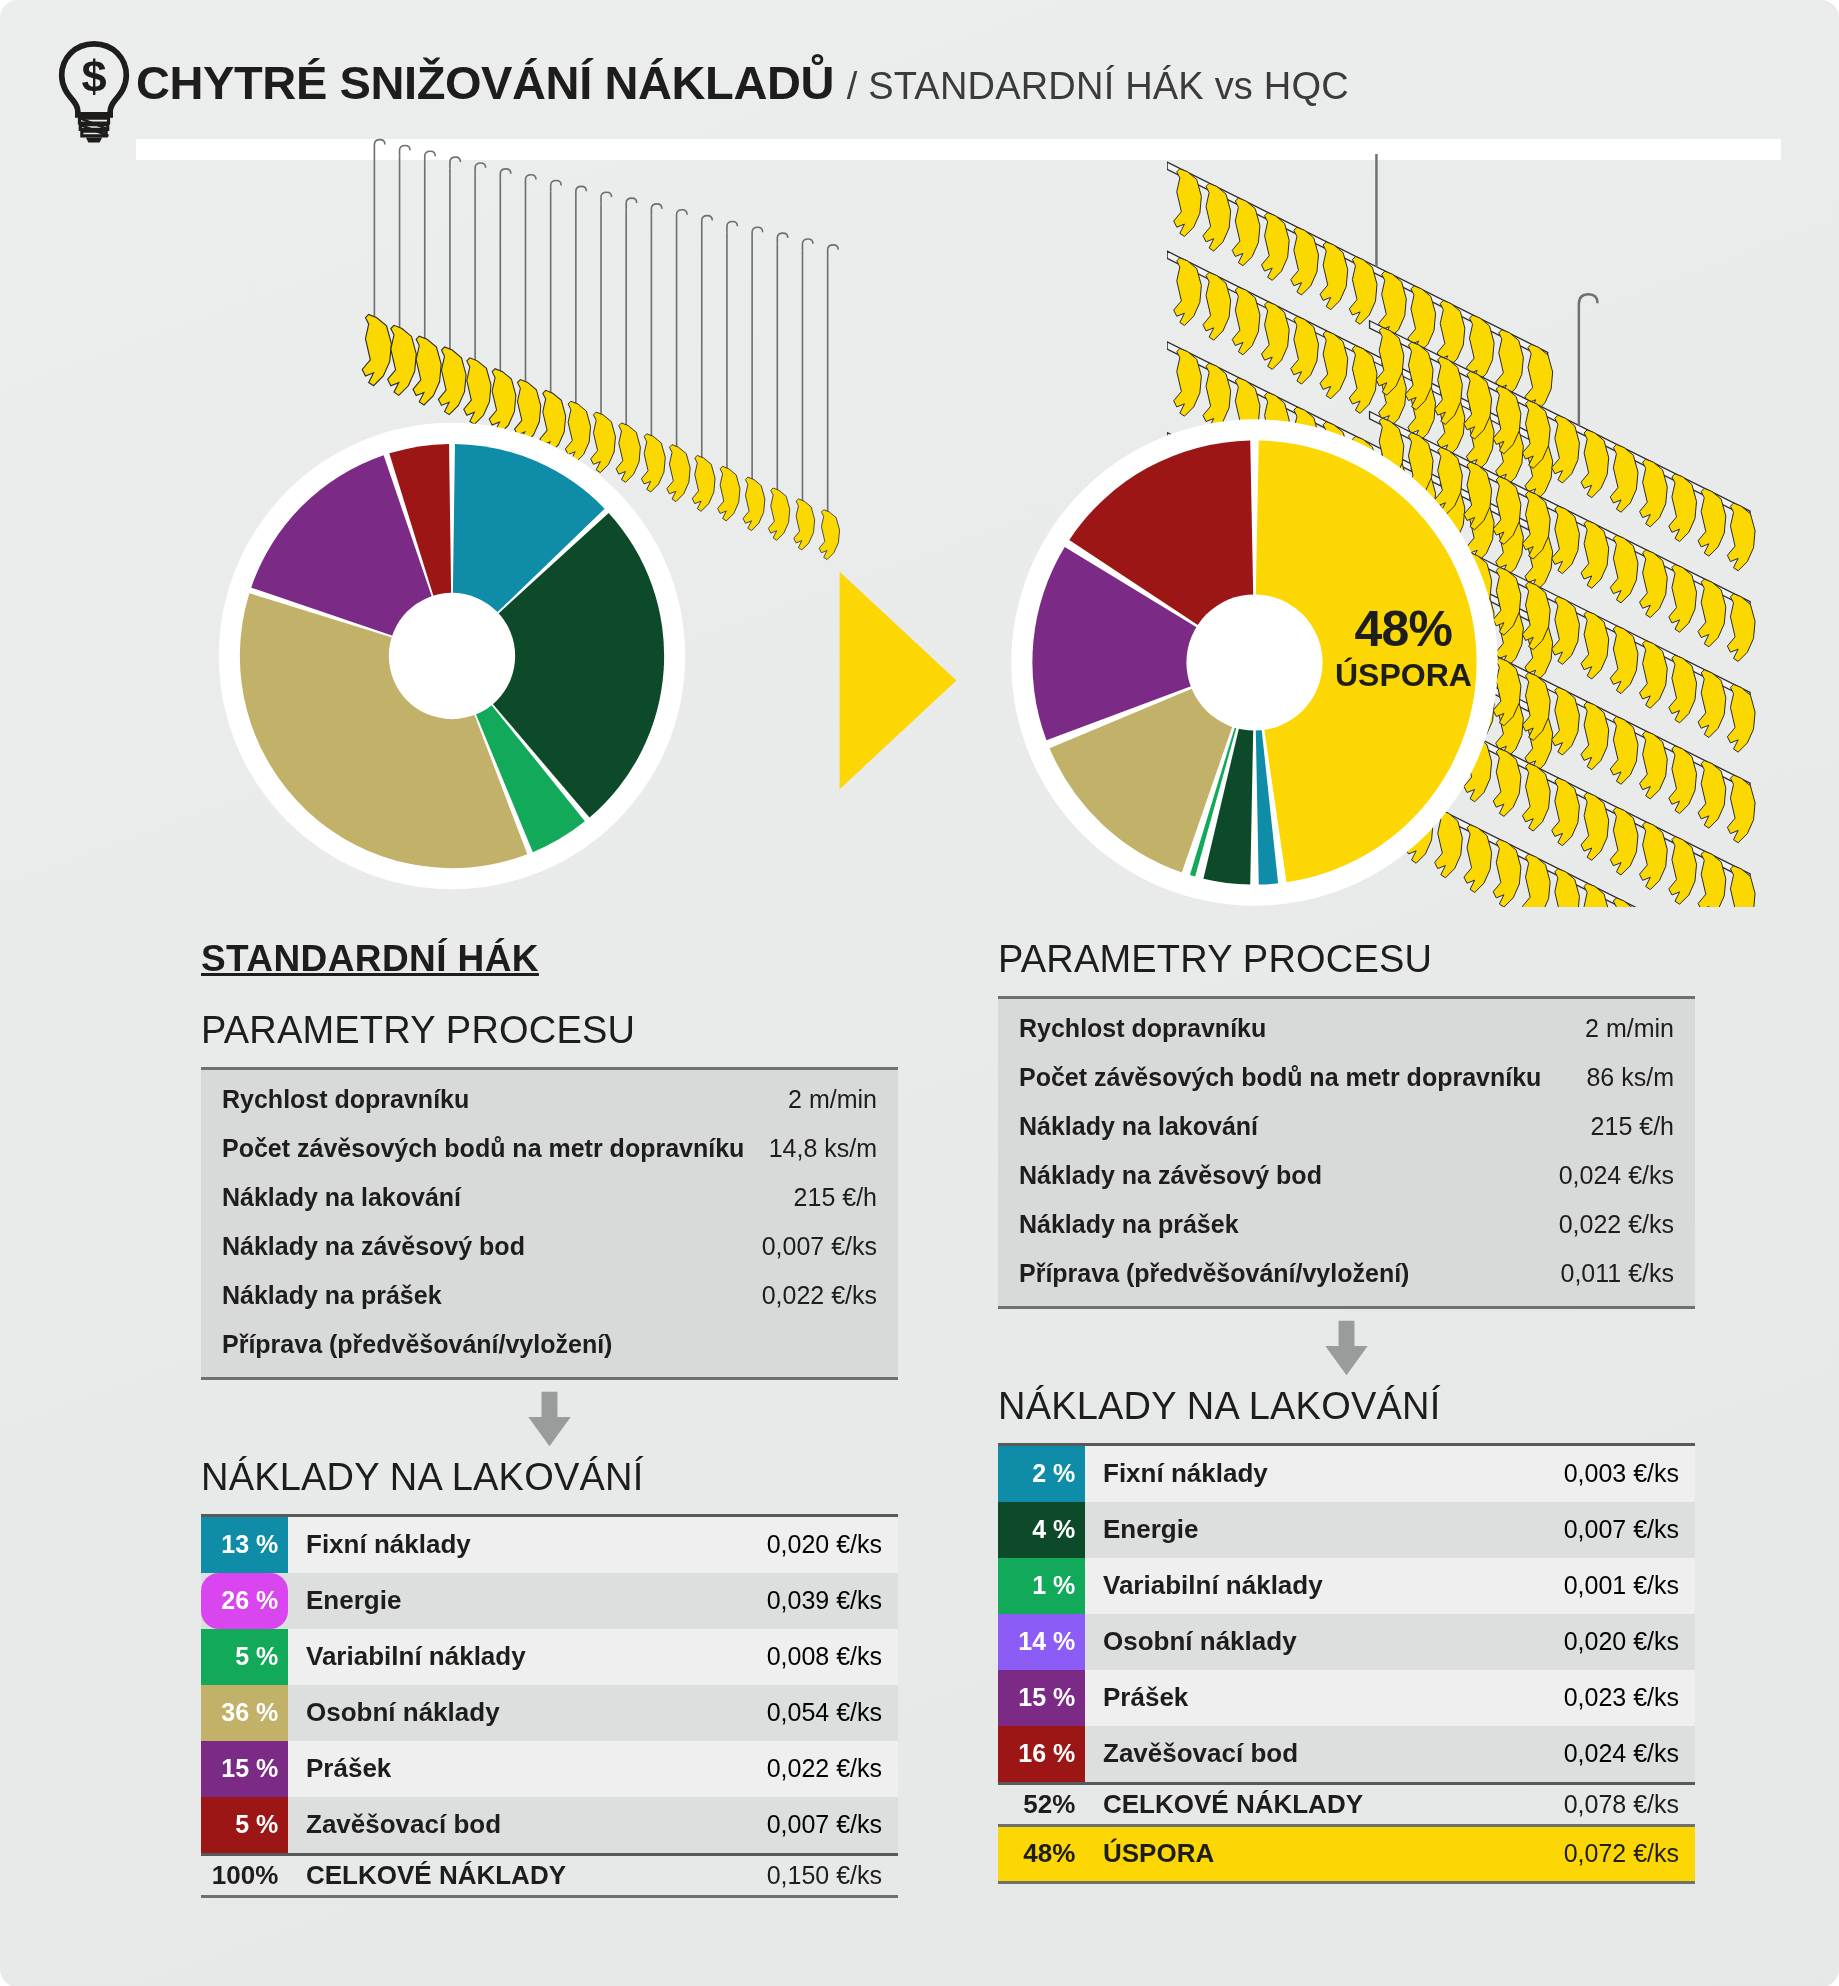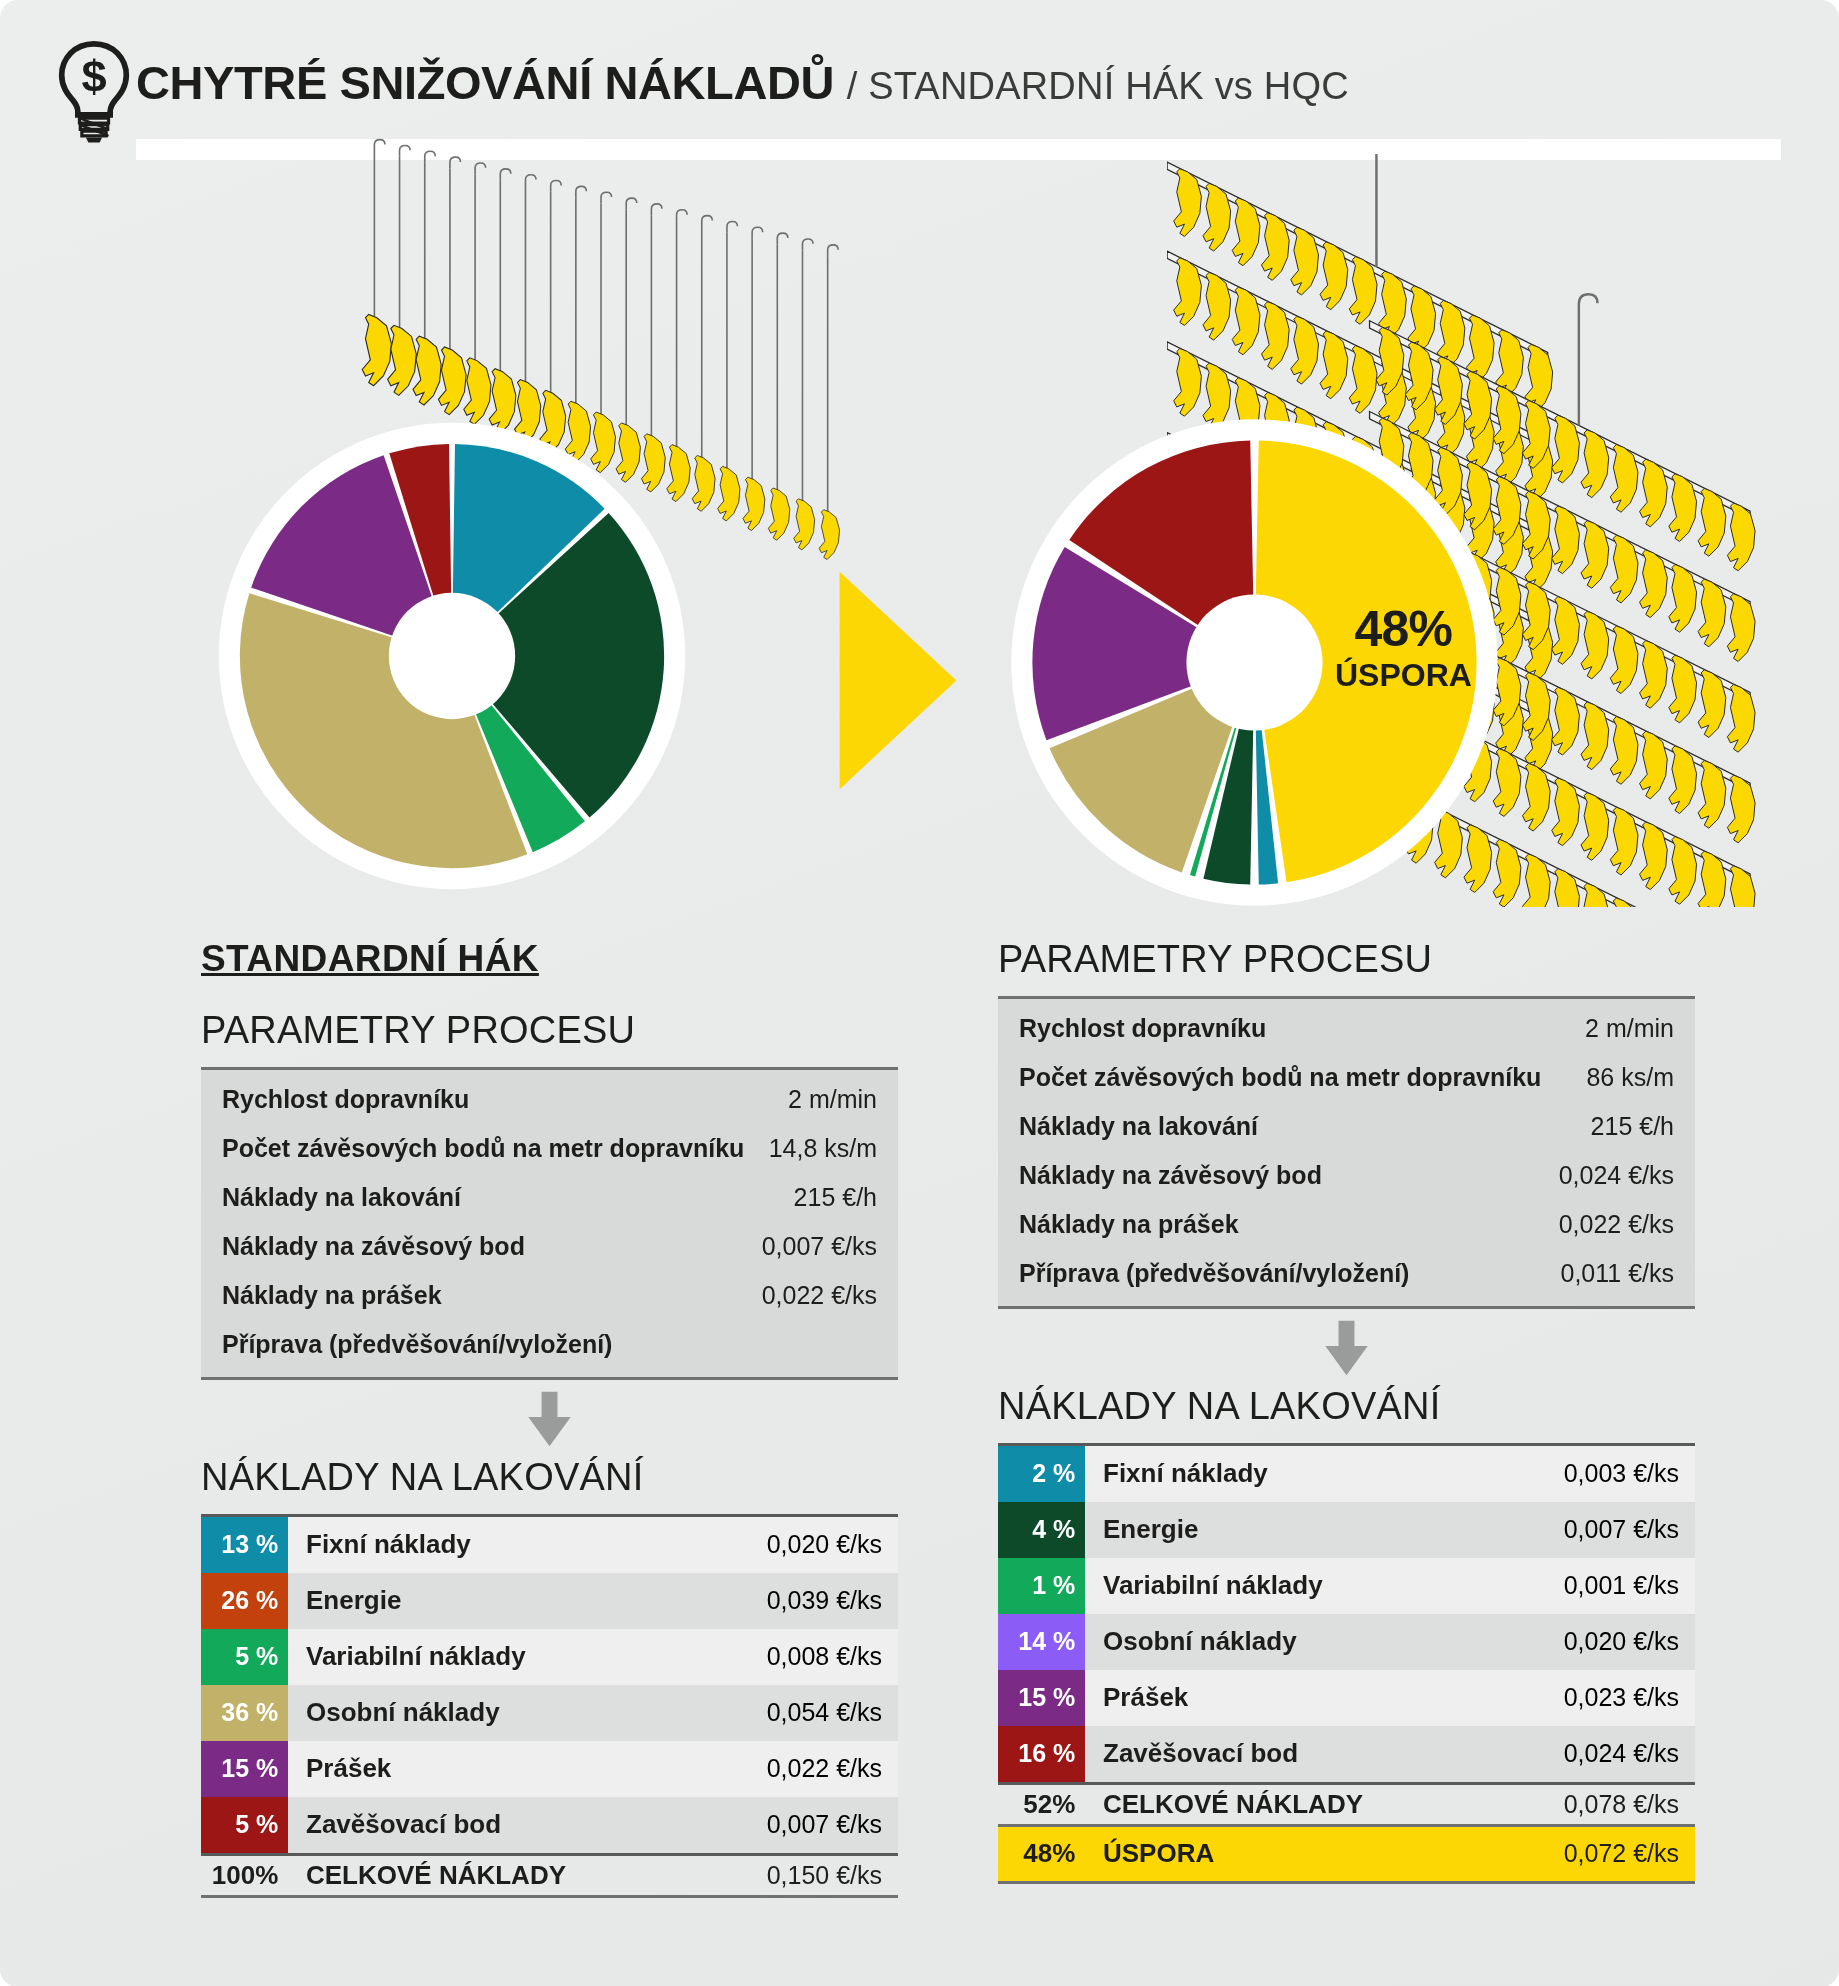--- a/index.html
+++ b/index.html
@@ -443,21 +443,21 @@
       </svg>
     </div>
     <div class="section-title">NÁKLADY NA LAKOVÁNÍ</div>
     <div class="cost-table" id="costs-left">
         <div class="cost-row">
           <div class="cost-pct" style="background: rgb(14, 140, 168);">13 %</div>
           <div class="cost-name">Fixní náklady</div>
           <div class="cost-val">0,020 €/ks</div>
         </div>
         <div class="cost-row">
-          <div class="cost-pct" style="background: #c2410c;">26 %</div>
+          <div class="cost-pct" style="background: #d946ef; border-radius: 18px;">26 %</div>
           <div class="cost-name">Energie</div>
           <div class="cost-val">0,039 €/ks</div>
         </div>
         <div class="cost-row">
           <div class="cost-pct" style="background: rgb(19, 169, 90);">5 %</div>
           <div class="cost-name">Variabilní náklady</div>
           <div class="cost-val">0,008 €/ks</div>
         </div>
         <div class="cost-row">
           <div class="cost-pct" style="background: rgb(194, 177, 105);">36 %</div>

